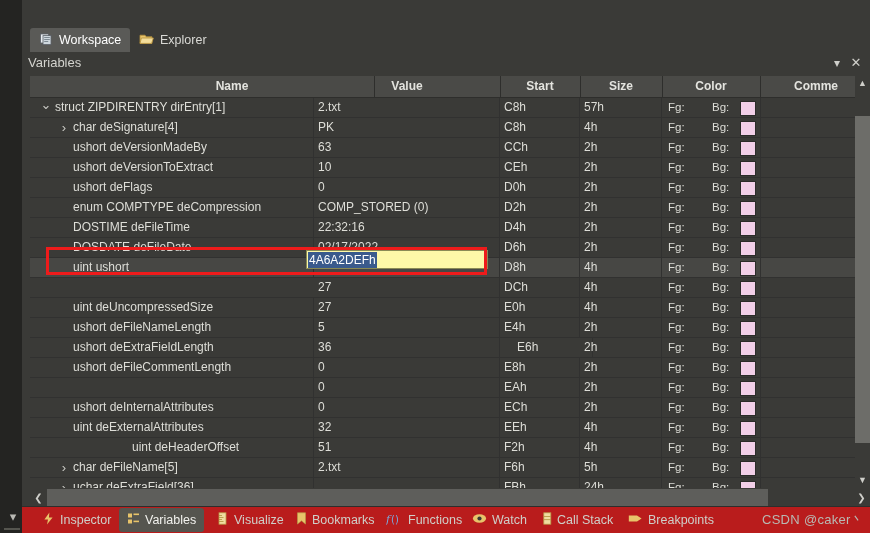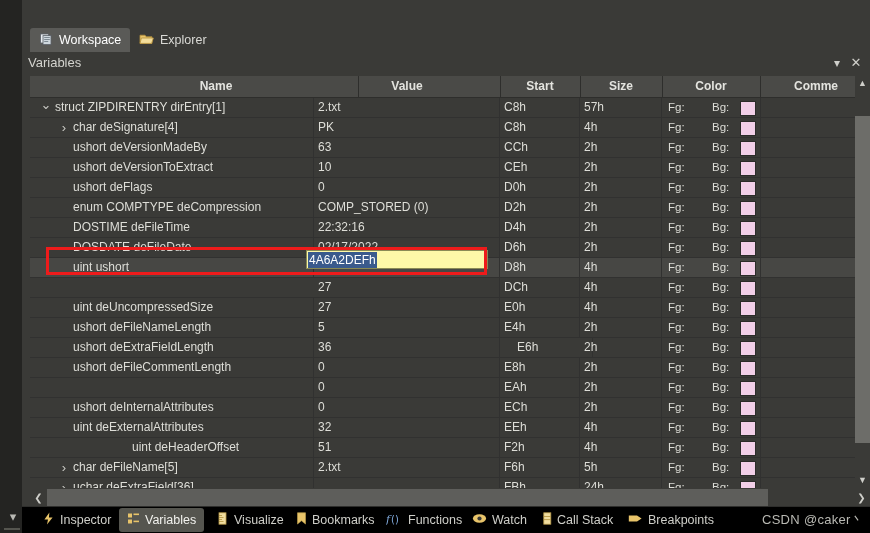--- a/index.html
+++ b/index.html
@@ -136,21 +136,21 @@
   .hsb .arw{
     position:absolute;top:0;width:17px;height:19px;color:#cfcfca;
     font-size:10px;line-height:19px;text-align:center;cursor:pointer;
   }
   .hsb .arw.lf{left:0;}
   .hsb .arw.rt{right:0;}
   .hsb .thm{position:absolute;left:17px;top:1px;height:17px;width:721px;background:#5e5e5b;cursor:pointer;}
 
   
   #bottombar{
-    position:absolute;left:0;right:0;bottom:0;height:26px;background:#000000;
+    position:absolute;left:0;right:0;bottom:0;height:26px;background:#b91c1c;
     border-top:1px solid #2e2e2c;
   }
   .btab{
     position:absolute;top:1px;height:24px;display:flex;align-items:center;gap:5px;
     padding:0 8px;font-size:12.5px;color:#cfcfc9;cursor:pointer;border-radius:3px;
     white-space:nowrap;
   }
   .btab.active{background:#55554f;color:#f2f2ee;}
   .wmark{
     position:absolute;right:6px;top:4px;font-size:13px;color:#b9b9b3;
@@ -220,21 +220,21 @@
     </div>
 
     <div class="caption">
       <div class="txt">Variables</div>
       <div class="ctl dd">▾</div>
       <div class="ctl cl">✕</div>
     </div>
 
     <div id="grid">
       <div class="hrow" id="hdr">
-          <div class="hcell" style="left: 0px; width: 284px; padding-left: 44px;">Name</div>
+          <div class="hcell" style="left: 16px; width: 284px; padding-left: 44px;">Name</div>
           <div class="hcell" style="left: 284px; width: 186px;">Value</div>
           <div class="hcell" style="left: 470px; width: 80px;">Start</div>
           <div class="hcell" style="left: 550px; width: 82px;">Size</div>
           <div class="hcell" style="left: 632px; width: 98px;">Color</div>
           <div class="hcell" style="left: 730px; width: 112px;">Comme</div>
           <div class="hcorner">▲</div>
         </div>
       <div class="body" id="gbody">
           <div class="row">
             <div class="cell name" style="left: 0px; width: 284px;">

